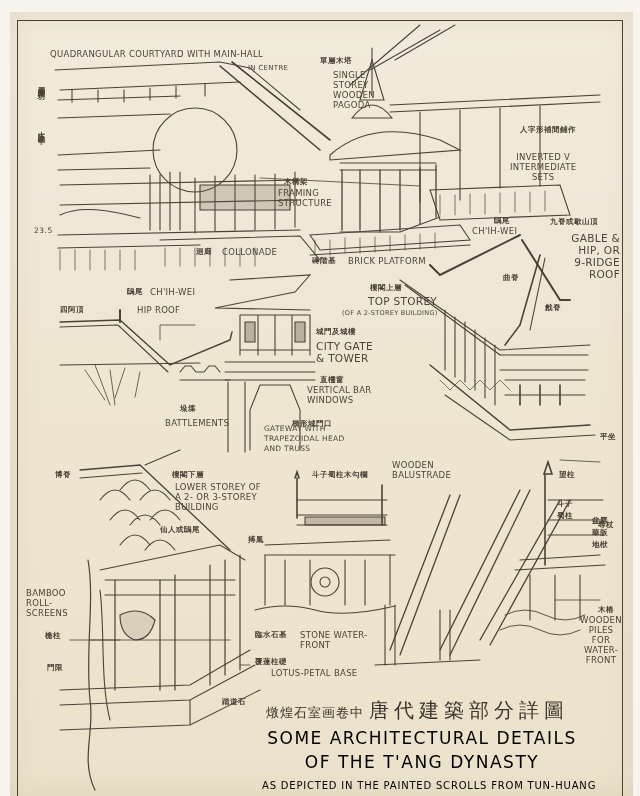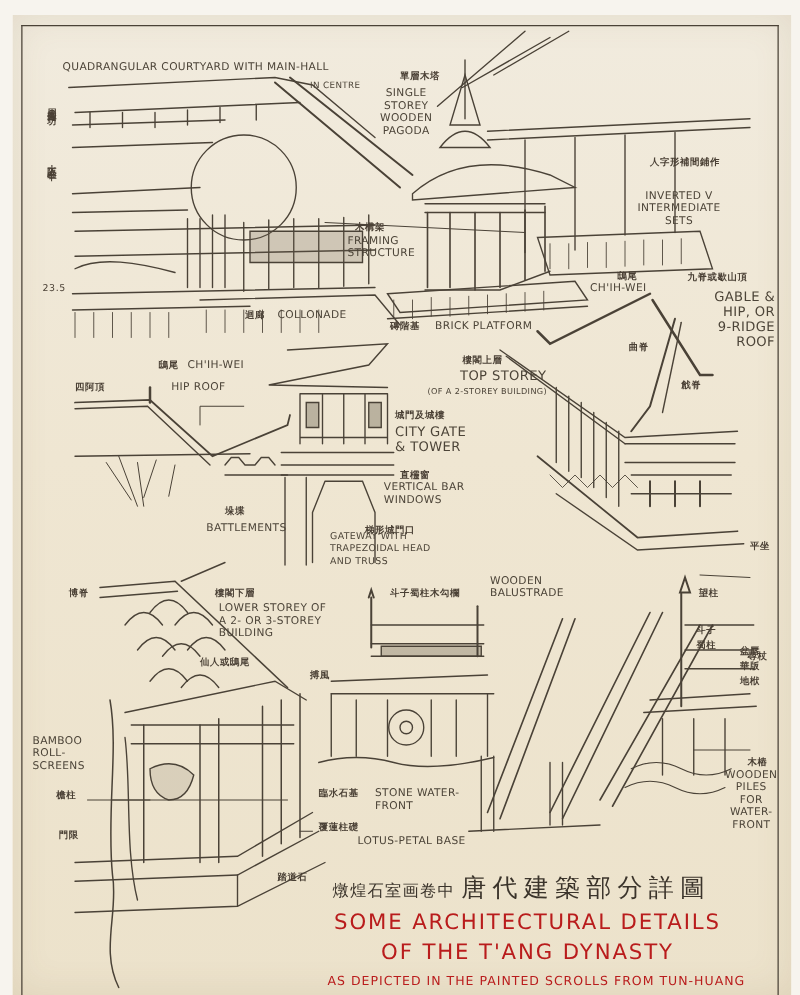--- a/index.html
+++ b/index.html
@@ -31,21 +31,21 @@
     font-family:"DejaVu Sans", sans-serif; font-weight:bold; letter-spacing:0.5px;
   }
   .zh.v { writing-mode:vertical-rl; letter-spacing:2px; }
   .title-zh {
     position:absolute; left:266px; top:697px; color:#3b342b;
     font-family:"DejaVu Sans", sans-serif;
   }
   .title-zh .small { font-size:13px; letter-spacing:1px; }
   .title-zh .large { font-size:20px; letter-spacing:5px; }
   .title-en {
-    position:absolute; color:#b91c1c; font-family:"DejaVu Sans", sans-serif;
+    position:absolute; color:#000000; font-family:"DejaVu Sans", sans-serif;
     text-align:center; text-transform:uppercase; white-space:nowrap;
   }
   .t1 { left:262px; top:728px; width:320px; font-size:17px; letter-spacing:1.5px; }
   .t2 { left:262px; top:752px; width:320px; font-size:17px; letter-spacing:1.5px; }
   .t3 { left:262px; top:780px; width:320px; font-size:10px; letter-spacing:0.8px; }
 </style>
 </head>
 <body>
 
 <div class="sheet"></div>
@@ -178,21 +178,21 @@
 </svg>
 
 <div class="lbl" style="left:50px;top:49px;">Quadrangular Courtyard with Main-Hall</div>
 <div class="lbl" style="left:248px;top:63px;font-size:7px;">in Centre</div>
 
 <div class="zh v" style="left:37px;top:80px;">周秀圖坊</div>
 <div class="zh v" style="left:37px;top:125px;">大阪在中</div>
 <div class="zh" style="left:34px;top:226px;font-weight:normal;">23.5</div>
 
 <div class="zh" style="left:320px;top:56px;">單層木塔</div>
-<div class="lbl" style="left:304px;top:70px;text-align:center;">Single
+<div class="lbl" style="left:333px;top:70px;">Single
 Storey
 Wooden
 Pagoda</div>
 
 <div class="zh" style="left:520px;top:125px;">人字形補間鋪作</div>
 <div class="lbl c" style="left:510px;top:137px;margin-top:15px;">Inverted V
 Intermediate
 Sets</div>
 
 <div class="zh" style="left:284px;top:177px;">木構架</div>
@@ -253,21 +253,21 @@
 <div class="zh" style="left:255px;top:630px;">臨水石基</div>
 <div class="lbl" style="left:300px;top:630px;">Stone Water-
 Front</div>
 
 <div class="lbl" style="left:26px;top:588px;">Bamboo
 Roll-
 Screens</div>
 <div class="zh" style="left:45px;top:631px;">檐柱</div>
 <div class="zh" style="left:47px;top:663px;">門限</div>
 <div class="zh" style="left:255px;top:657px;">覆蓮柱礎</div>
-<div class="lbl" style="left:263px;top:668px;padding-left:23px;">Lotus-Petal Base</div>
+<div class="lbl" style="left:248px;top:668px;padding-left:23px;">Lotus-Petal Base</div>
 <div class="zh" style="left:222px;top:697px;">踏道石</div>
 
 <div class="zh" style="left:559px;top:470px;">望柱</div>
 <div class="zh" style="left:598px;top:520px;">尋杖</div>
 <div class="zh" style="left:557px;top:499px;">斗子</div>
 <div class="zh" style="left:557px;top:511px;">蜀柱</div>
 <div class="zh" style="left:592px;top:516px;">盆唇</div>
 <div class="zh" style="left:592px;top:528px;">華版</div>
 <div class="zh" style="left:592px;top:540px;">地栿</div>
 <div class="zh" style="left:598px;top:605px;">木樁</div>

